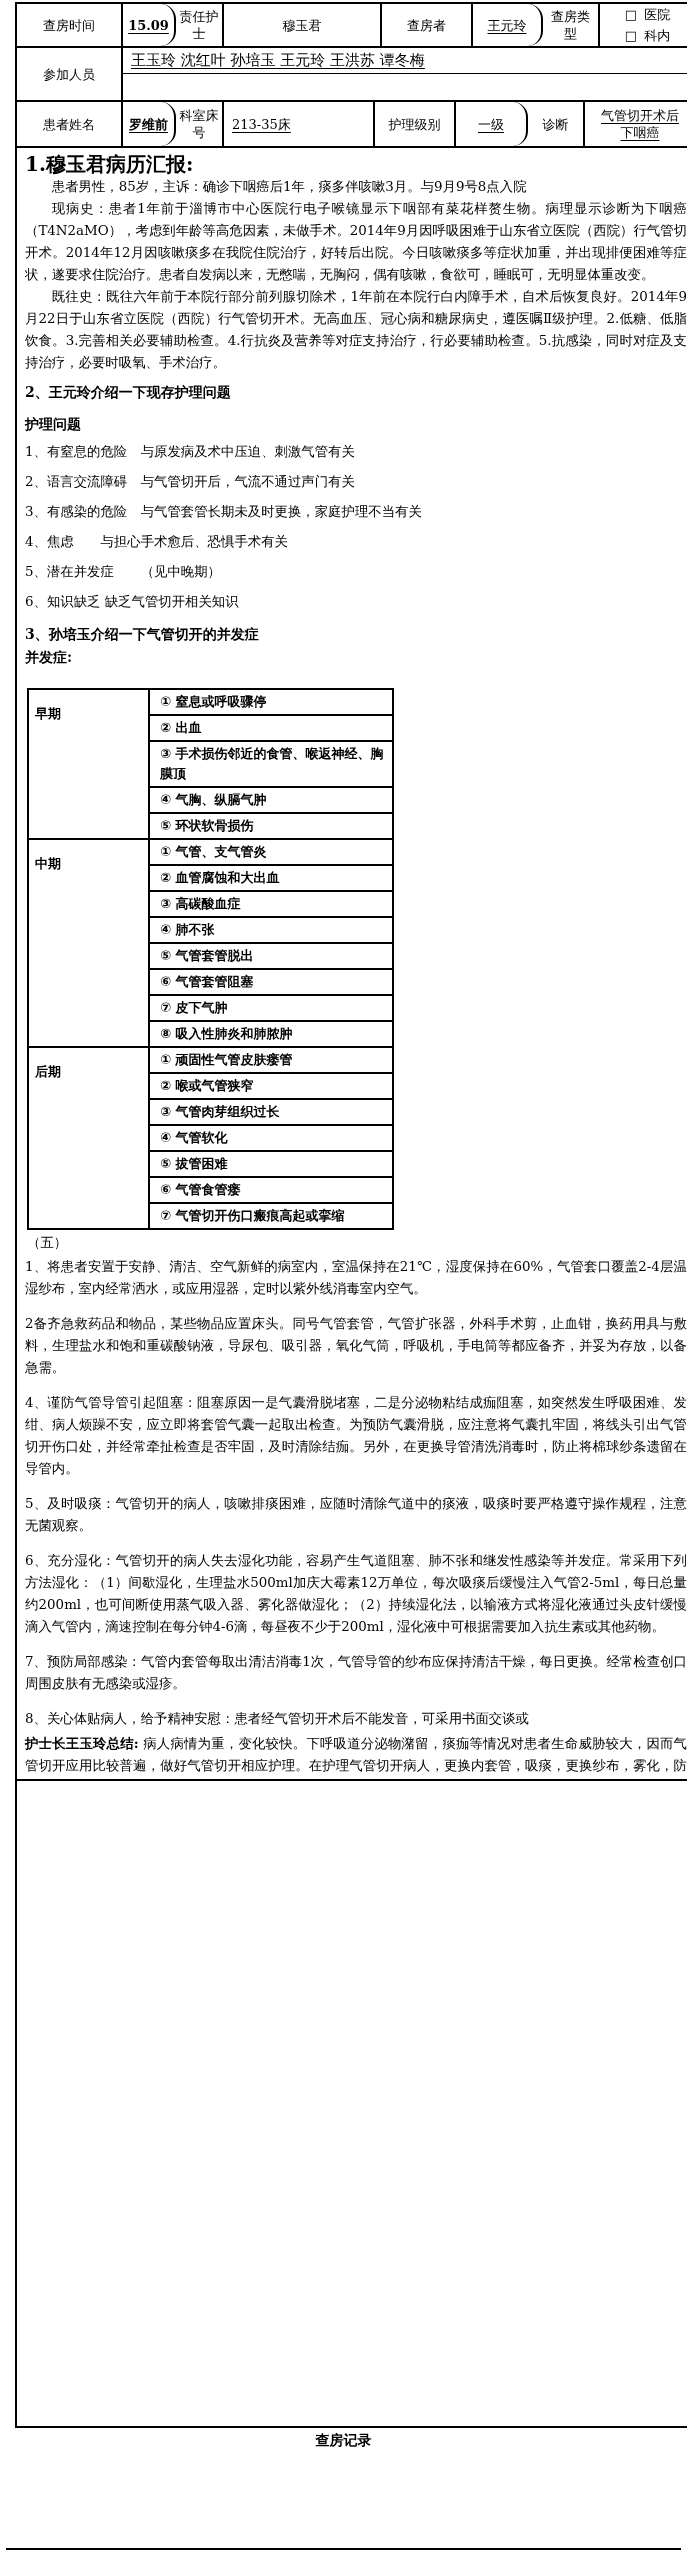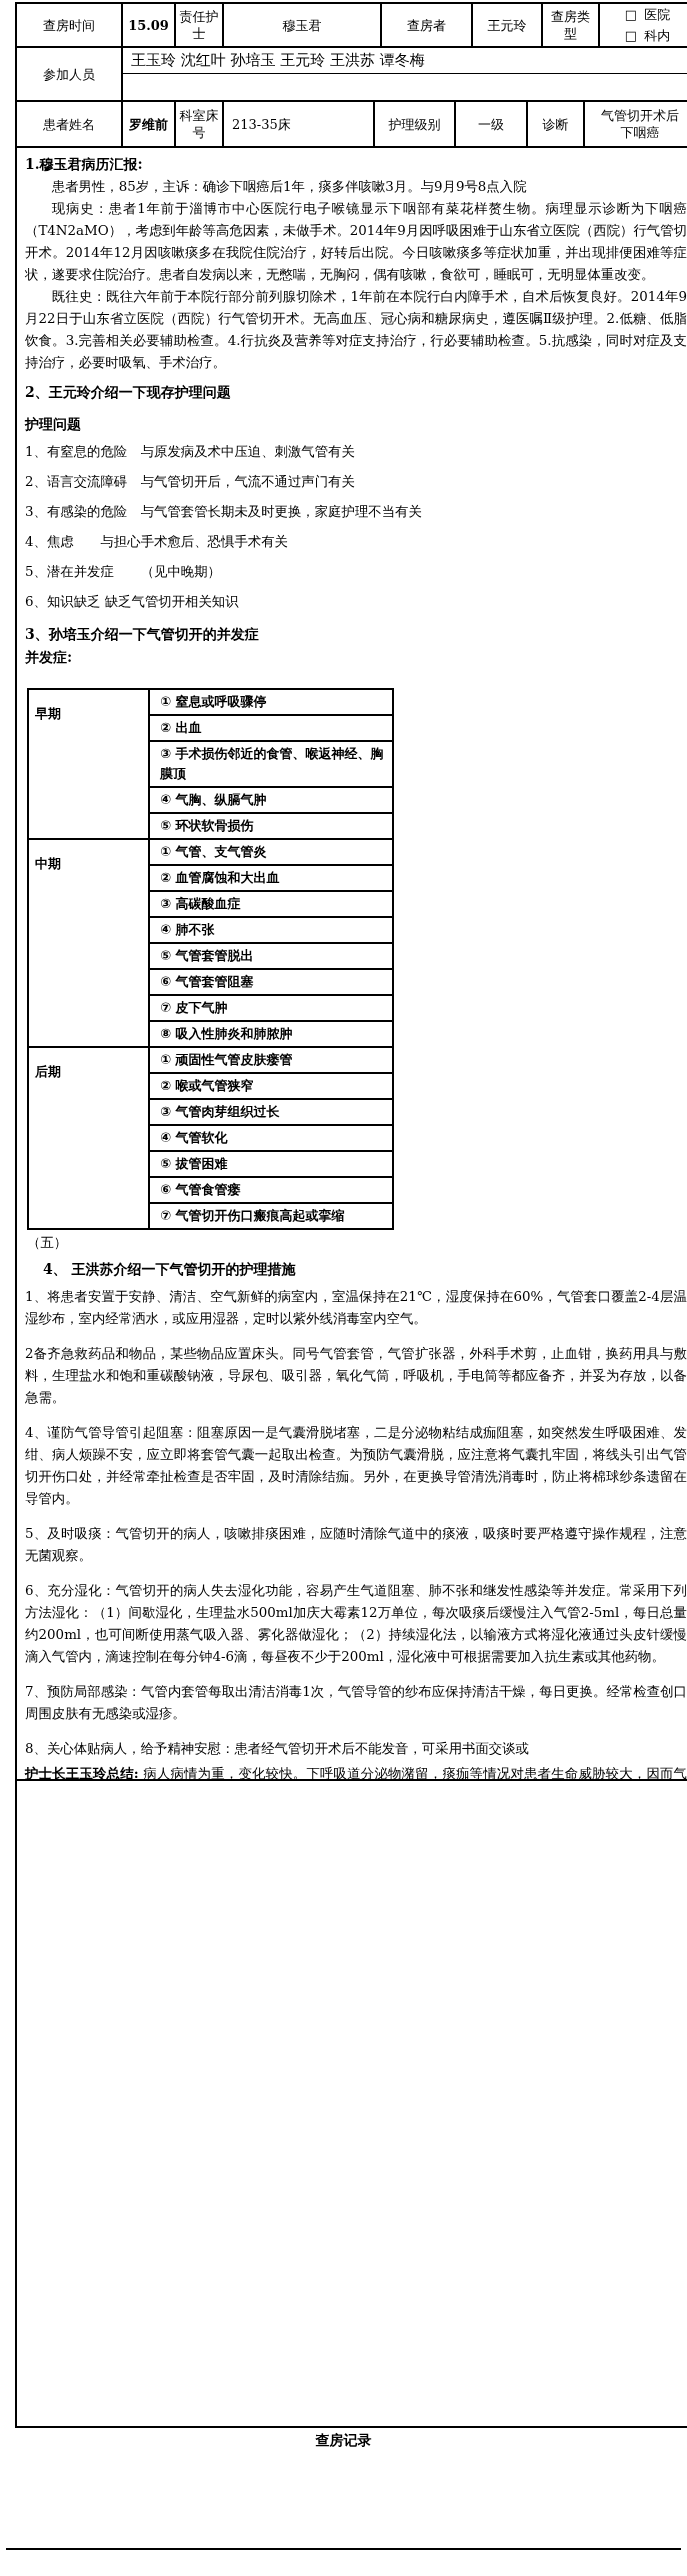--- a/index.html
+++ b/index.html
@@ -12,41 +12,41 @@
     position:absolute; left:15px; top:2px; width:682px; height:2426px;
     border:2px solid #000; display:flex; flex-direction:column; overflow:hidden;
   }
   
   .hdr-row { display:flex; border-bottom:2px solid #000; flex:0 0 auto; }
   .cell {
     border-right:2px solid #000; display:flex; align-items:center; justify-content:center;
     text-align:center; font-size:13px; line-height:17px; padding:2px 3px; overflow:hidden;
   }
   .cell.last { border-right:none; }
-  .u { text-underline-offset:3px; }
+  .u { text-decoration:underline; text-underline-offset:3px;border-radius:15px; }
   .bold { font-weight:bold; }
   .row1 { height:44px; }
   .row2 { height:54px; }
   .row3 { height:46px; }
   .participants-box { flex:1; display:flex; flex-direction:column; }
   .participants-names {
     height:26px; border-bottom:1px solid #000; display:flex; align-items:center;
     padding-left:8px; font-size:15px;
   }
   .participants-empty { flex:1; }
   .chk-col { flex-direction:column; justify-content:center; gap:4px; align-items:center; }
   .chk-line { display:flex; align-items:center; gap:7px; font-size:13px; }
   .chk-box { font-size:13px; line-height:13px; }
   .diag-wrap { display:inline-block; width:85px; }
   
   .body {
     flex:1 1 auto; overflow:hidden; padding:4px 8px 0 8px;
     font-size:13.4px; line-height:22px; text-align:justify;
   }
-  .sec-heading { font-weight:bold; font-size:14px; line-height:24px; }
+  .sec-heading { font-weight:bold; font-size:20px; line-height:24px; }
   .report-p { text-indent:2em; }
   .problems-heading { font-weight:bold; font-size:14px; line-height:24px; margin-top:6px; }
   .problems-sub { font-weight:bold; font-size:14px; line-height:24px; margin:8px 0 6px 0; }
   .problem-item { line-height:20px; margin-bottom:10px; }
   .comp-heading { font-weight:bold; font-size:14px; line-height:24px; }
   .comp-sub { font-weight:bold; font-size:14px; line-height:22px; margin-bottom:4px; }
   table.comp-table { border-collapse:collapse; margin:20px 0 2px 2px; width:367px; }
   table.comp-table td {
     border:2px solid #000; font-size:13px; font-weight:bold; line-height:20px;
     padding:2px 4px 2px 10px; text-align:left;
@@ -197,21 +197,20 @@
             <td>⑥  气管食管瘘</td>
           </tr>
       <tr>
             <td>⑦  气管切开伤口瘢痕高起或挛缩</td>
           </tr>
     </tbody>
       </table>
 
     <div class="after-note">（五）</div>
 
-    <div class="measures-heading">4、 王洪苏介绍一下气管切开的护理措施</div>
     <div class="measure-p">1、将患者安置于安静、清洁、空气新鲜的病室内，室温保持在21℃，湿度保持在60%，气管套口覆盖2-4层温湿纱布，室内经常洒水，或应用湿器，定时以紫外线消毒室内空气。</div>
     <div class="measure-p">2备齐急救药品和物品，某些物品应置床头。同号气管套管，气管扩张器，外科手术剪，止血钳，换药用具与敷料，生理盐水和饱和重碳酸钠液，导尿包、吸引器，氧化气筒，呼吸机，手电筒等都应备齐，并妥为存放，以备急需。</div>
     <div class="measure-p">4、谨防气管导管引起阻塞：阻塞原因一是气囊滑脱堵塞，二是分泌物粘结成痂阻塞，如突然发生呼吸困难、发绀、病人烦躁不安，应立即将套管气囊一起取出检查。为预防气囊滑脱，应注意将气囊扎牢固，将线头引出气管切开伤口处，并经常牵扯检查是否牢固，及时清除结痂。另外，在更换导管清洗消毒时，防止将棉球纱条遗留在导管内。</div>
     <div class="measure-p">5、及时吸痰：气管切开的病人，咳嗽排痰困难，应随时清除气道中的痰液，吸痰时要严格遵守操作规程，注意无菌观察。</div>
     <div class="measure-p">6、充分湿化：气管切开的病人失去湿化功能，容易产生气道阻塞、肺不张和继发性感染等并发症。常采用下列方法湿化：（1）间歇湿化，生理盐水500ml加庆大霉素12万单位，每次吸痰后缓慢注入气管2-5ml，每日总量约200ml，也可间断使用蒸气吸入器、雾化器做湿化；（2）持续湿化法，以输液方式将湿化液通过头皮针缓慢滴入气管内，滴速控制在每分钟4-6滴，每昼夜不少于200ml，湿化液中可根据需要加入抗生素或其他药物。</div>
     <div class="measure-p">7、预防局部感染：气管内套管每取出清洁消毒1次，气管导管的纱布应保持清洁干燥，每日更换。经常检查创口周围皮肤有无感染或湿疹。</div>
     <div class="measure-p" style="margin-bottom:2px">8、关心体贴病人，给予精神安慰：患者经气管切开术后不能发音，可采用书面交谈或</div>
 
     <div class="summary-p">
       <span class="summary-lead">护士长王玉玲总结:</span>

